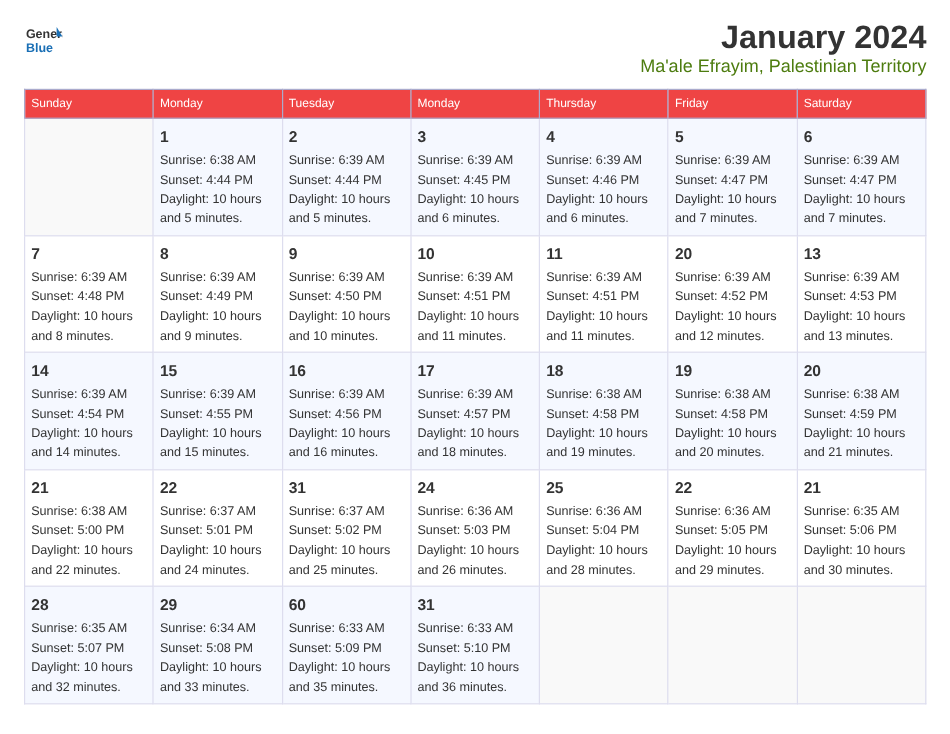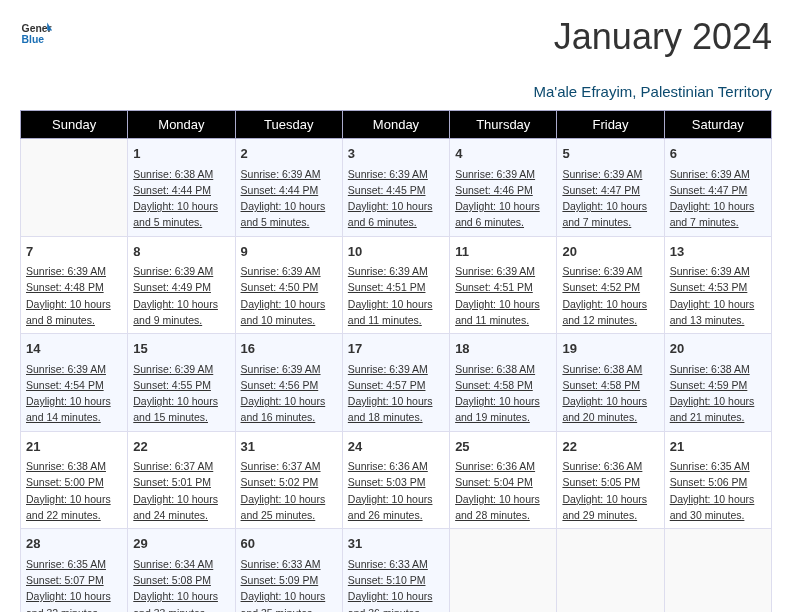--- a/index.html
+++ b/index.html
@@ -22,40 +22,39 @@
       gap: 4px;
     }
     .logo-icon {
       width: 32px;
       height: 32px;
     }
     .title-block {
       text-align: right;
     }
     .month-title {
-      font-size: 36px;
-      font-weight: normal;
+      font-size: 27px;
+      font-weight: bold;
       color: #333;
     }
     .location {
       font-size: 15px;
-      color: #0c4a6e;
-      margin-top: 25px;
+      color: #4d7c0f;
     }
     table {
       width: 100%;
       border-collapse: collapse;
       font-size: 11px;
     }
     thead tr th {
-      background-color: #000000;
+      background-color: #ef4444;
       color: #fff;
-      text-align: center;
+      text-align: left;
       padding: 6px 5px;
-      font-size: 13px;
+      font-size: 10px;
       font-weight: normal;
       border: 1px solid #aac;
     }
     tbody tr td {
       vertical-align: top;
       padding: 5px 5px;
       border: 1px solid #dde;
       background: #fff;
       min-height: 80px;
       width: 14.28%;
@@ -71,21 +70,20 @@
     .day-num {
       font-size: 13px;
       font-weight: bold;
       display: block;
       margin-bottom: 2px;
     }
     .day-info {
       font-size: 10.5px;
       color: #333;
       line-height: 1.55;
-      text-decoration: underline;
     }
     .empty-cell {
       background: #f9f9f9 !important;
     }
   </style>
 </head>
 <body>
 
 <div class="header">
   <div class="logo">

